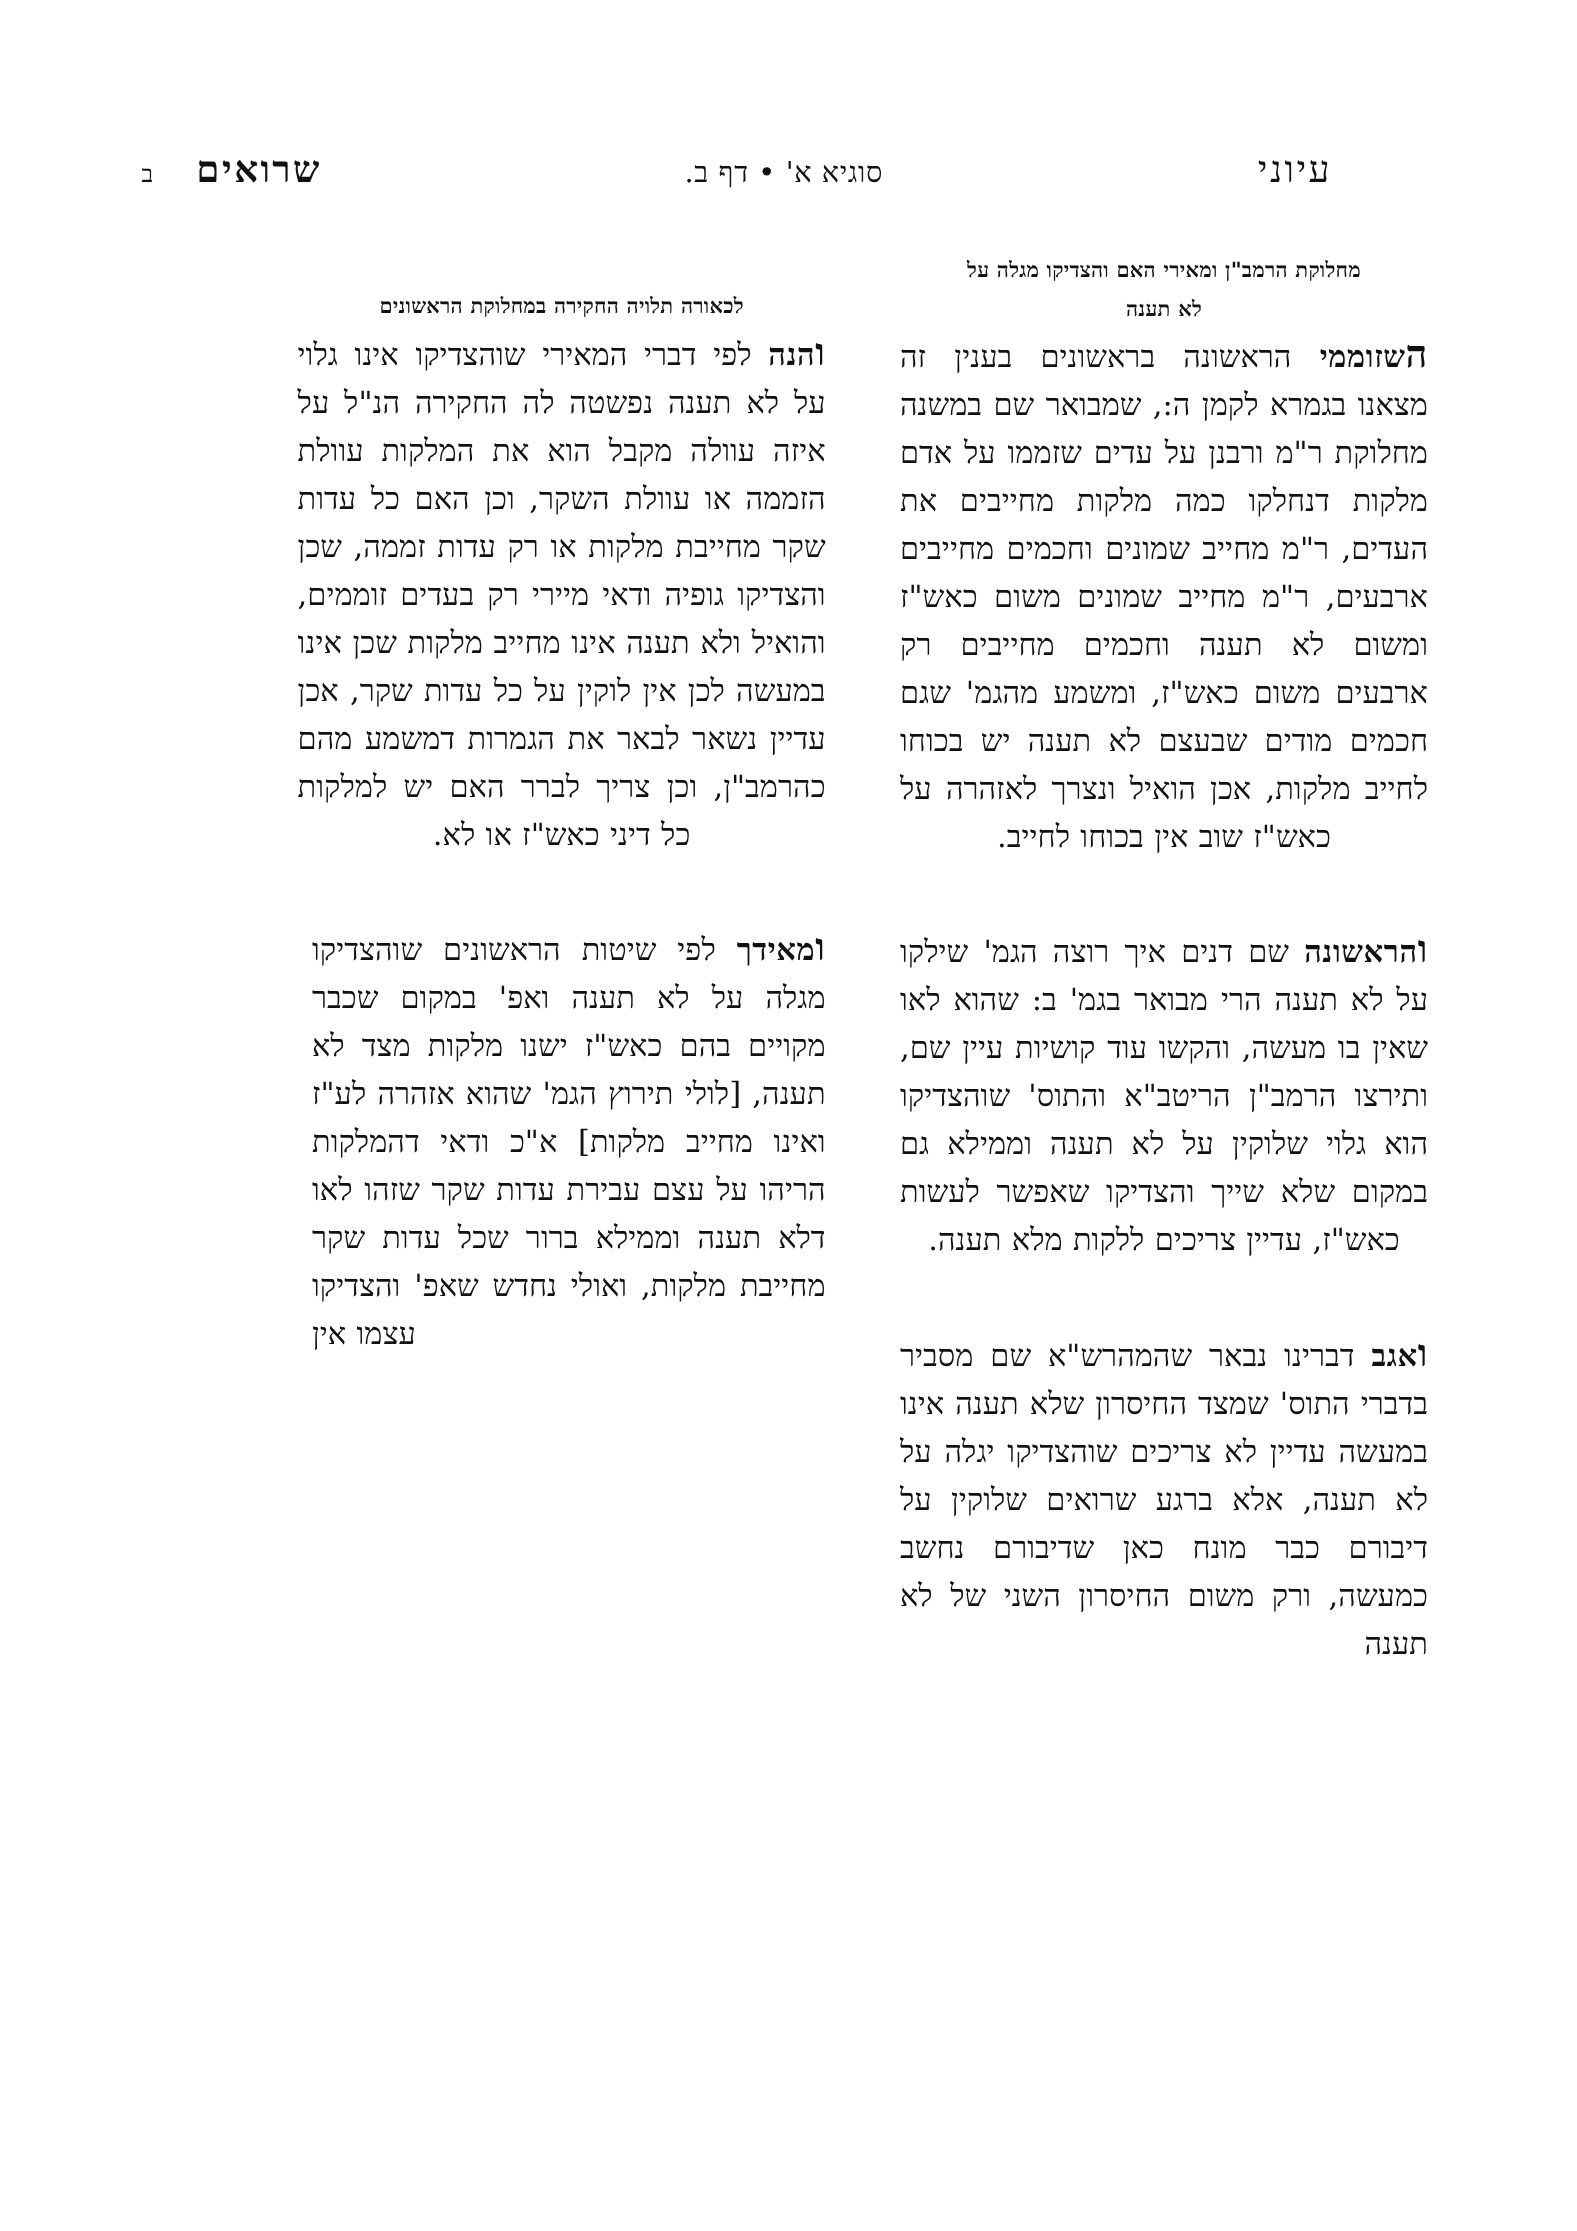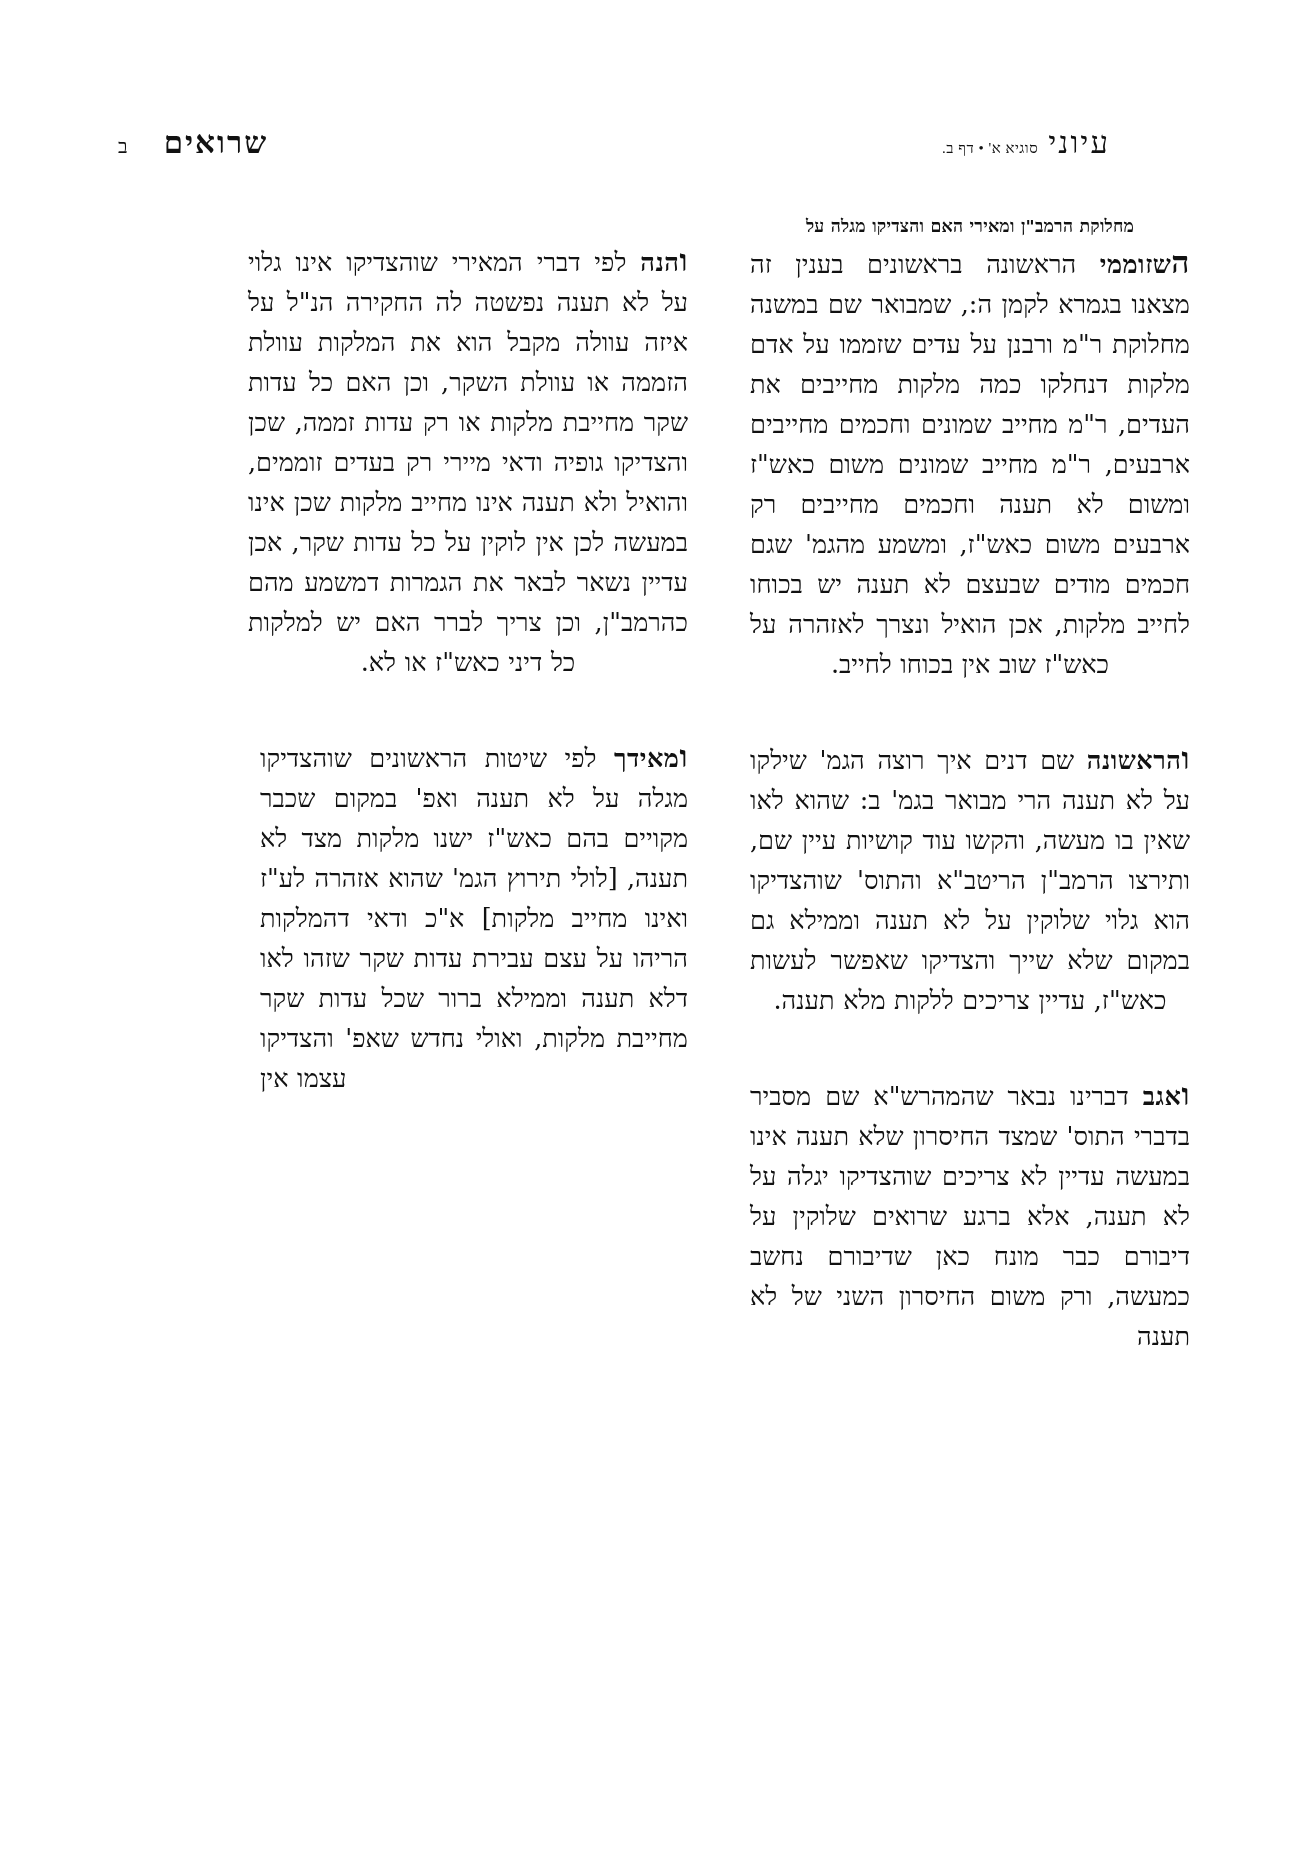--- a/index.html
+++ b/index.html
@@ -40,27 +40,26 @@
     font-weight: 400;
     letter-spacing: 0;
   }
   .hdr-right-title {
     font-size: 31px;
     font-weight: 400;
     letter-spacing: 2px;
     margin-right: 86px;
   }
   .hdr-center {
-    font-size: 15px;
+    font-size: 24px;
     font-weight: 400;
     flex: 1;
-    text-align: right;
+    text-align: center;
     letter-spacing: 0.5px;
     padding-right: 10px;
-    font-family: Liberation Serif, serif;
   }
   .hdr-left-title {
     font-size: 31px;
     font-weight: 700;
     letter-spacing: 2px;
     margin-left: 36px;
   }
 
   
   .columns {
@@ -141,20 +140,23 @@
   <div class="columns">
 
     <div class="col">
 
 
       <div class="spacer-sm"></div>
 
       <p class="caption">
         <span>מחלוקת הרמב"ן ומאירי האם והצדיקו מגלה על</span>
       </p>
+      <p class="caption solo">
+        <span>לא תענה</span>
+      </p>
 
       <p class="para tight">
         <span class="lead"><span class="big">ה</span><span>שזוממי</span></span>
         <span>הראשונה בראשונים בענין זה מצאנו בגמרא לקמן ה:, שמבואר שם במשנה מחלוקת ר"מ ורבנן על עדים שזממו על אדם מלקות דנחלקו כמה מלקות מחייבים את העדים, ר"מ מחייב שמונים וחכמים מחייבים ארבעים, ר"מ מחייב שמונים משום כאש"ז ומשום לא תענה וחכמים מחייבים רק ארבעים משום כאש"ז, ומשמע מהגמ' שגם חכמים מודים שבעצם לא תענה יש בכוחו לחייב מלקות, אכן הואיל ונצרך לאזהרה על כאש"ז שוב אין בכוחו לחייב.</span>
       </p>
 
       <div class="spacer-md"></div>
 
       <p class="para tight">
         <span class="lead"><span class="big">ו</span><span>הראשונה</span></span>
@@ -171,20 +173,23 @@
     </div>
 
     <div class="col">
 
 
       <div class="spacer-sm"></div>
 
 
       <div class="spacer-md"></div>
 
+      <p class="caption solo">
+        <span>לכאורה תלויה החקירה במחלוקת הראשונים</span>
+      </p>
 
       <p class="para tight">
         <span class="lead"><span class="big">ו</span><span>הנה</span></span>
         <span>לפי דברי המאירי שוהצדיקו אינו גלוי על לא תענה נפשטה לה החקירה הנ"ל על איזה עוולה מקבל הוא את המלקות עוולת הזממה או עוולת השקר, וכן האם כל עדות שקר מחייבת מלקות או רק עדות זממה, שכן והצדיקו גופיה ודאי מיירי רק בעדים זוממים, והואיל ולא תענה אינו מחייב מלקות שכן אינו במעשה לכן אין לוקין על כל עדות שקר, אכן עדיין נשאר לבאר את הגמרות דמשמע מהם כהרמב"ן, וכן צריך לברר האם יש למלקות כל דיני כאש"ז או לא.</span>
       </p>
 
       <div class="spacer-md"></div>
 
       <p class="para lastleft">
         <span class="lead"><span class="big">ו</span><span>מאידך</span></span>

